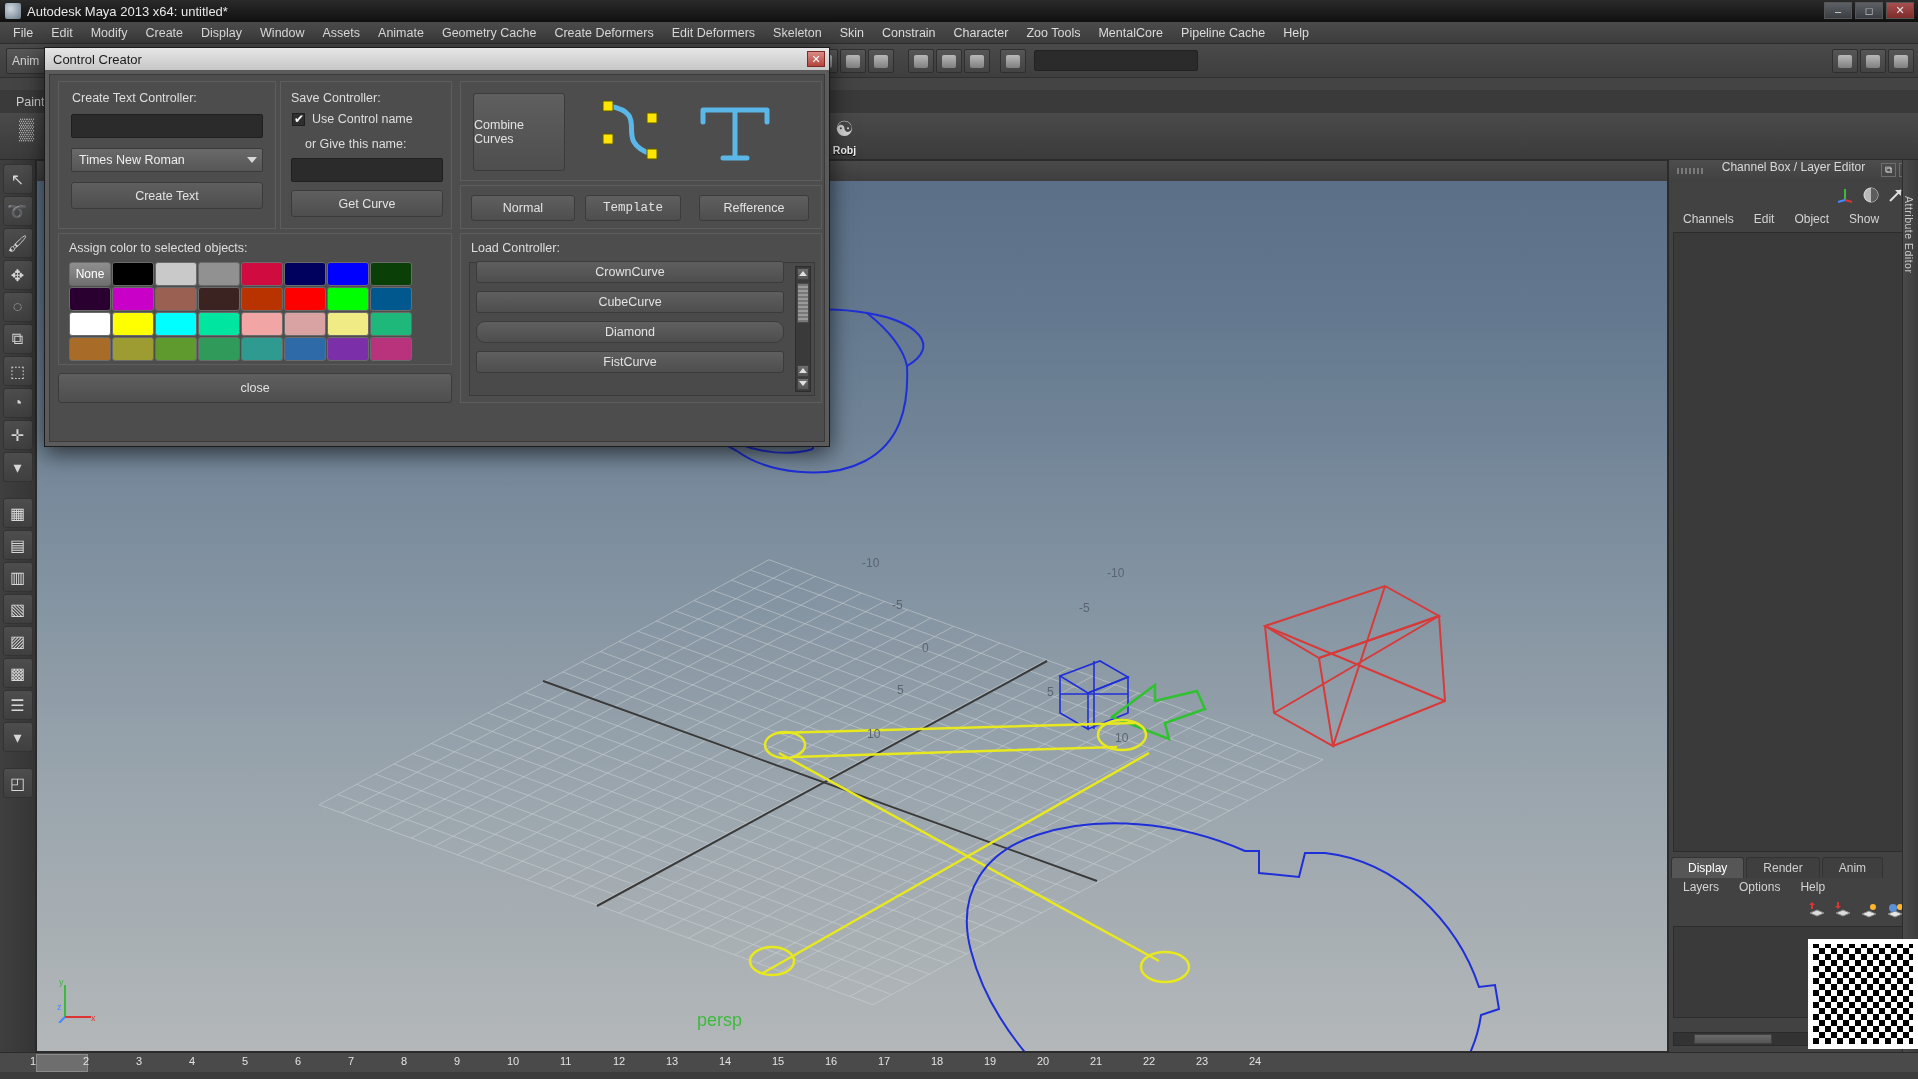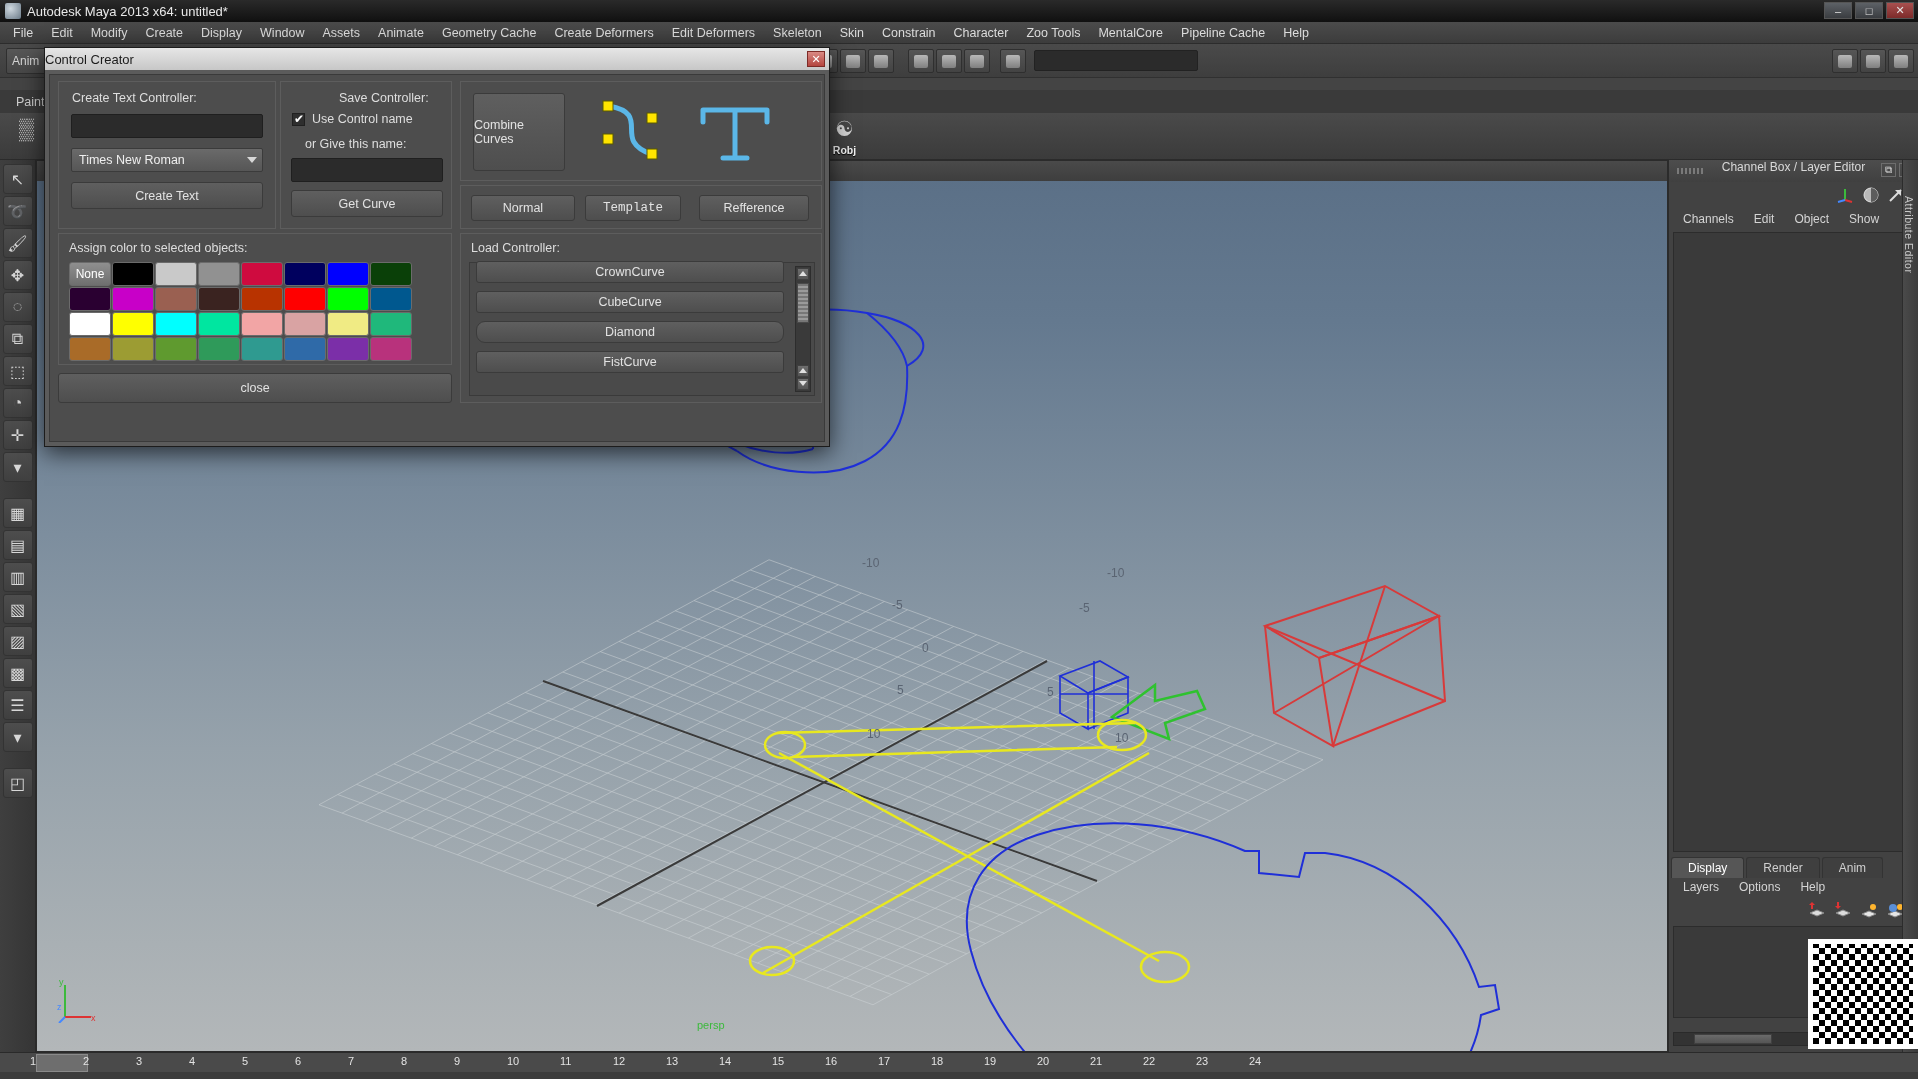--- a/index.html
+++ b/index.html
@@ -60,21 +60,21 @@
   .tbi span { position:absolute; inset:0; display:flex; align-items:center; justify-content:center;
     font-size:16px; color:#d7d7d7; }
   .tbgap { height:14px; }
 
   
   #viewport { position:absolute; left:36px; top:160px; width:1632px; height:892px; overflow:hidden;
     background:linear-gradient(180deg,#5a6f86 0%, #64798f 18%, #7d8e9e 42%, #96a2ab 66%, #a9b0b4 88%, #b3b7b9 100%);
     border:1px solid #2b2b2b; }
   #vp-menubar { position:absolute; left:0; top:0; width:100%; height:20px;
     background:linear-gradient(180deg,#4a4a4a,#3e3e3e); }
-  #persp-label { position:absolute; left:660px; bottom:20px; color:#3cba3c; font-size:11px; }
+  #persp-label { position:absolute; left:660px; bottom:20px; color:#3cba3c; font-size:18px; }
   #axis-gizmo { position:absolute; left:20px; bottom:28px; width:40px; height:46px; }
 
   
   #rightdock { position:absolute; left:1668px; top:160px; width:250px; height:892px;
     background:#424242; border-left:1px solid #2b2b2b; }
   #cb-title { height:22px; display:flex; align-items:flex-start; justify-content:center; position:relative;
     background:linear-gradient(180deg,#4d4d4d,#404040); font-size:12px; color:#d9d9d9; }
   #cb-title .grip { position:absolute; left:8px; top:8px; width:28px; height:6px;
     background:repeating-linear-gradient(90deg,#7a7a7a 0 2px,transparent 2px 4px); }
   #cb-title .tbtn { width:15px; height:14px; border:1px solid #6d6d6d; margin-left:3px;
@@ -111,21 +111,21 @@
   #qr .q { width:100%; height:100%;
     background-image:
       repeating-linear-gradient(90deg,#000 0 6px,#fff 6px 12px),
       repeating-linear-gradient(0deg,#000 0 6px,#fff 6px 12px);
     background-blend-mode:difference; }
 
   
   #ccdlg { position:absolute; left:44px; top:47px; width:786px; height:400px;
     background:#5b5b5b; border:1px solid #1c1c1c; box-shadow:0 6px 22px rgba(0,0,0,.65); }
   #cc-title { height:22px; background:linear-gradient(180deg,#e6e6e6,#c7c7c7); position:relative;
-    display:flex; align-items:center; }
+    display:flex; align-items:center; padding-left:8px; }
   #cc-title .t { font-size:13px; color:#1b1b1b; }
   #cc-close { position:absolute; right:4px; top:3px; width:18px; height:16px;
     background:linear-gradient(180deg,#d98a84,#b4453f); border:1px solid #7d2b27;
     color:#fff; font-size:11px; line-height:14px; text-align:center; }
   #cc-body { position:absolute; left:4px; top:26px; right:4px; bottom:4px; background:#4d4d4d;
     border:1px solid #3a3a3a; }
 
   .ccpanel { position:absolute; border:1px solid #5d5d5d; }
   .cclabel { font-size:12.5px; color:#dedede; }
   .ccfield { background:#2b2b2b; border:1px solid #1f1f1f; border-radius:2px; }
@@ -667,21 +667,21 @@
       <div class="cclabel" style="position:absolute;left:13px;top:9px;">Create  Text Controller:</div>
       <input class="ccfield" style="position: absolute; left: 12px; top: 32px; width: 192px; height: 24px; color: rgb(230, 230, 230); padding: 0px 5px; font-size: 12px; font-family: &quot;Liberation Sans&quot;, sans-serif;" value="">
       <div class="ccdrop" style="position:absolute;left:12px;top:66px;width:192px;height:24px;">
         <span>Times New Roman</span>
         <span class="arw"></span>
       </div>
       <div class="ccbtn" style="position:absolute;left:12px;top:100px;width:192px;height:27px;">Create Text</div>
     </div>
 
     <div class="ccpanel" style="left:230px;top:6px;width:172px;height:148px;">
-      <div class="cclabel" style="position:absolute;left:10px;top:9px;margin-left:48px;">Save Controller:</div>
+      <div class="cclabel" style="position:absolute;left:10px;top:9px;">Save Controller:</div>
       <div style="position:absolute;left:11px;top:31px;width:150px;height:16px;">
         <div id="cc-check"></div>
         <span class="cclabel" style="position:absolute;left:20px;top:-1px;">Use Control name</span>
       </div>
       <div class="cclabel" style="position:absolute;left:24px;top:55px;">or Give this name:</div>
       <input class="ccfield" style="position: absolute; left: 10px; top: 76px; width: 152px; height: 24px; color: rgb(230, 230, 230); padding: 0px 5px; font-size: 12px; font-family: &quot;Liberation Sans&quot;, sans-serif;" value="">
       <div class="ccbtn" style="position:absolute;left:10px;top:108px;width:152px;height:27px;">Get Curve</div>
     </div>
 
     <div class="ccpanel" style="left:8px;top:158px;width:394px;height:132px;">

